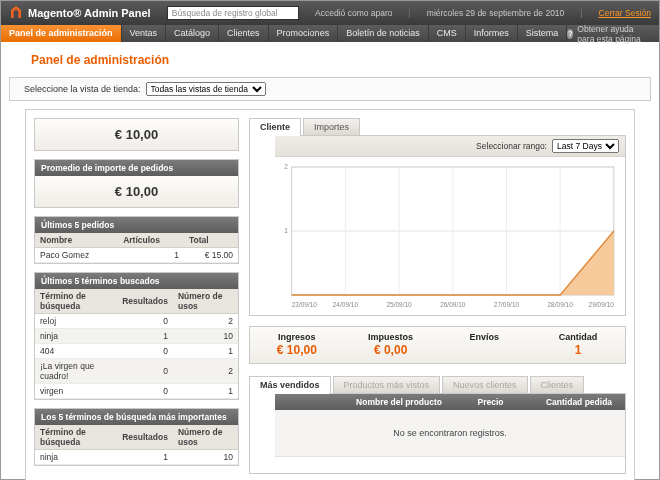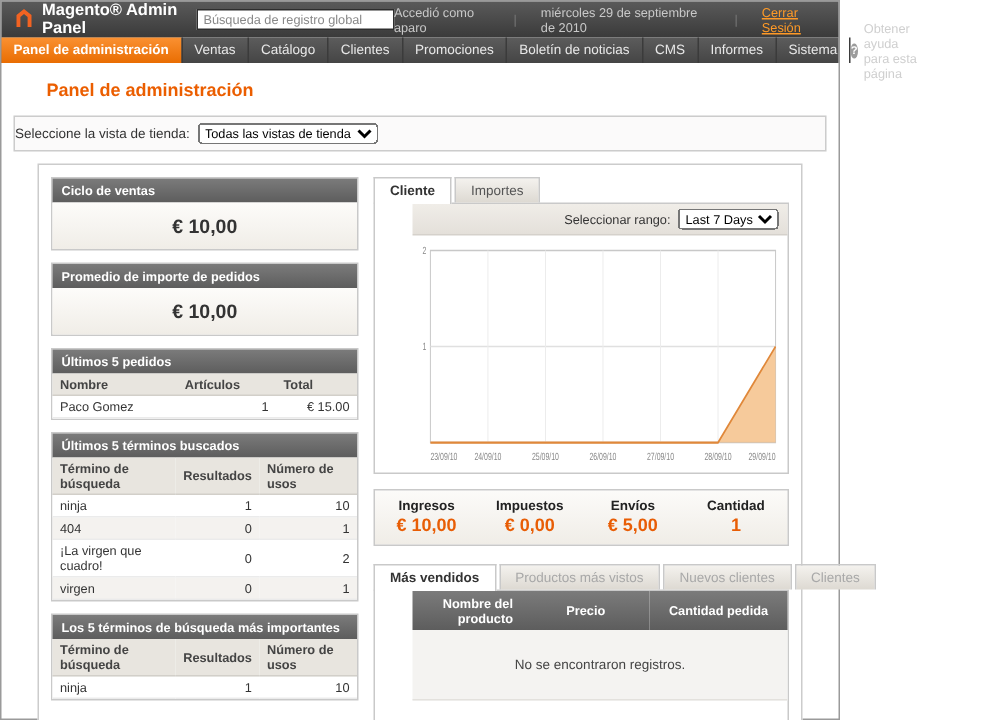--- a/index.html
+++ b/index.html
@@ -1,20 +1,20 @@
 <!DOCTYPE html>
 <html><head>
 <meta charset="utf-8">
 <style>
   * { box-sizing: border-box; margin: 0; padding: 0; }
   body {
     width: 660px; height: 480px; margin: 0; overflow: hidden;
     font-family: "Liberation Sans", sans-serif; background: #fff; font-size: 9px; color: #333;
   }
-  .app { width: 560px; height: 480px; border: 1px solid #9a9a9a; background: #fff; }
+  .app { width: 660px; height: 480px; border: 1px solid #9a9a9a; background: #fff; }
 
   
   .topbar {
     height: 24px; background: linear-gradient(#5a5a5a, #3a3a3a);
     display: flex; align-items: center; justify-content: space-between; padding: 0 8px;
   }
   .brand { display: flex; align-items: center; gap: 5px; cursor: pointer; }
   .brand-text { color: #fff; font-size: 11px; font-weight: bold; }
   .global-search input {
     width: 132px; height: 14px; font-size: 8.5px; color: #888; border: 1px solid #2e2e2e;
@@ -31,21 +31,21 @@
     border-right: 1px solid #3b3b3b; cursor: pointer; white-space: nowrap; text-decoration: none;
   }
   .nav-item.active { background: linear-gradient(#fa9132, #e96d02); color: #fff; font-weight: bold; }
   .nav-help { margin-left: auto; display: flex; align-items: center; gap: 4px; padding-right: 7px; color: #cfcfcf; font-size: 8.5px; cursor: pointer; }
   .help-icon { width: 10px; height: 10px; border-radius: 50%; background: #9c9c9c; color: #fff; font-size: 7.5px; font-weight: bold; display: flex; align-items: center; justify-content: center; }
 
   
   .content { padding: 6px 8px 0; }
   .page-title { color: #eb5e00; font-size: 12px; font-weight: bold; margin: 5px 0 10px 22px; }
   .store-switcher {
-    border: 1px solid #ccc; background: #fbfafa; padding: 4px 0; margin-bottom: 8px;
+    border: 1px solid #ccc; background: #fbfafa; padding: 4px 14px; margin-bottom: 8px;
     display: flex; align-items: center; gap: 5px; font-size: 9px; color: #333;
   }
   select { font-size: 8.5px; font-family: "Liberation Sans", sans-serif; }
 
   .main-panel { border: 1px solid #ccc; background: #fff; padding: 8px; margin: 0 16px; display: flex; gap: 10px; min-height: 358px; }
 
   
   .col-left { width: 205px; flex: none; display: flex; flex-direction: column; gap: 8px; }
   .info-box { border: 1px solid #c9c9c9; }
   .box-head { background: linear-gradient(#7b7b7b, #5d5d5d); color: #fff; font-weight: bold; font-size: 8.5px; padding: 3px 6px; }
@@ -134,21 +134,20 @@
       <label>Seleccione la vista de tienda:</label>
       <select>
         <option>Todas las vistas de tienda</option>
       </select>
     </div>
 
     <div class="main-panel">
 
       <div class="col-left">
         <section class="info-box">
-          <div class="box-head">Ciclo de ventas</div>
           <div class="box-value">€ 10,00</div>
         </section>
 
         <section class="info-box">
           <div class="box-head">Promedio de importe de pedidos</div>
           <div class="box-value">€ 10,00</div>
         </section>
 
         <section class="info-box">
           <div class="box-head">Últimos 5 pedidos</div>
@@ -174,20 +173,25 @@
           <div class="box-head">Últimos 5 términos buscados</div>
           <table class="mini-table">
             <thead>
                 <tr>
                   <th>Término de búsqueda</th>
                   <th class="num">Resultados</th>
                   <th class="num">Número de usos</th>
                 </tr>
               </thead>
             <tbody>
+                <tr>
+                  <td>reloj</td>
+                  <td class="num">0</td>
+                  <td class="num">2</td>
+                </tr>
                 <tr>
                   <td>ninja</td>
                   <td class="num">1</td>
                   <td class="num">10</td>
                 </tr>
                 <tr>
                   <td>404</td>
                   <td class="num">0</td>
                   <td class="num">1</td>
                 </tr>
@@ -265,21 +269,20 @@
           <div class="stat">
             <div class="stat-label">Ingresos</div>
             <div class="stat-value">€ 10,00</div>
           </div>
           <div class="stat">
             <div class="stat-label">Impuestos</div>
             <div class="stat-value">€ 0,00</div>
           </div>
           <div class="stat">
             <div class="stat-label">Envíos</div>
-            <div class="stat-value">€ 5,00</div>
           </div>
           <div class="stat">
             <div class="stat-label">Cantidad</div>
             <div class="stat-value">1</div>
           </div>
         </div>
 
         <div class="dash-tabs">
           <a class="dtab active">Más vendidos</a>
           <a class="dtab muted">Productos más vistos</a>

